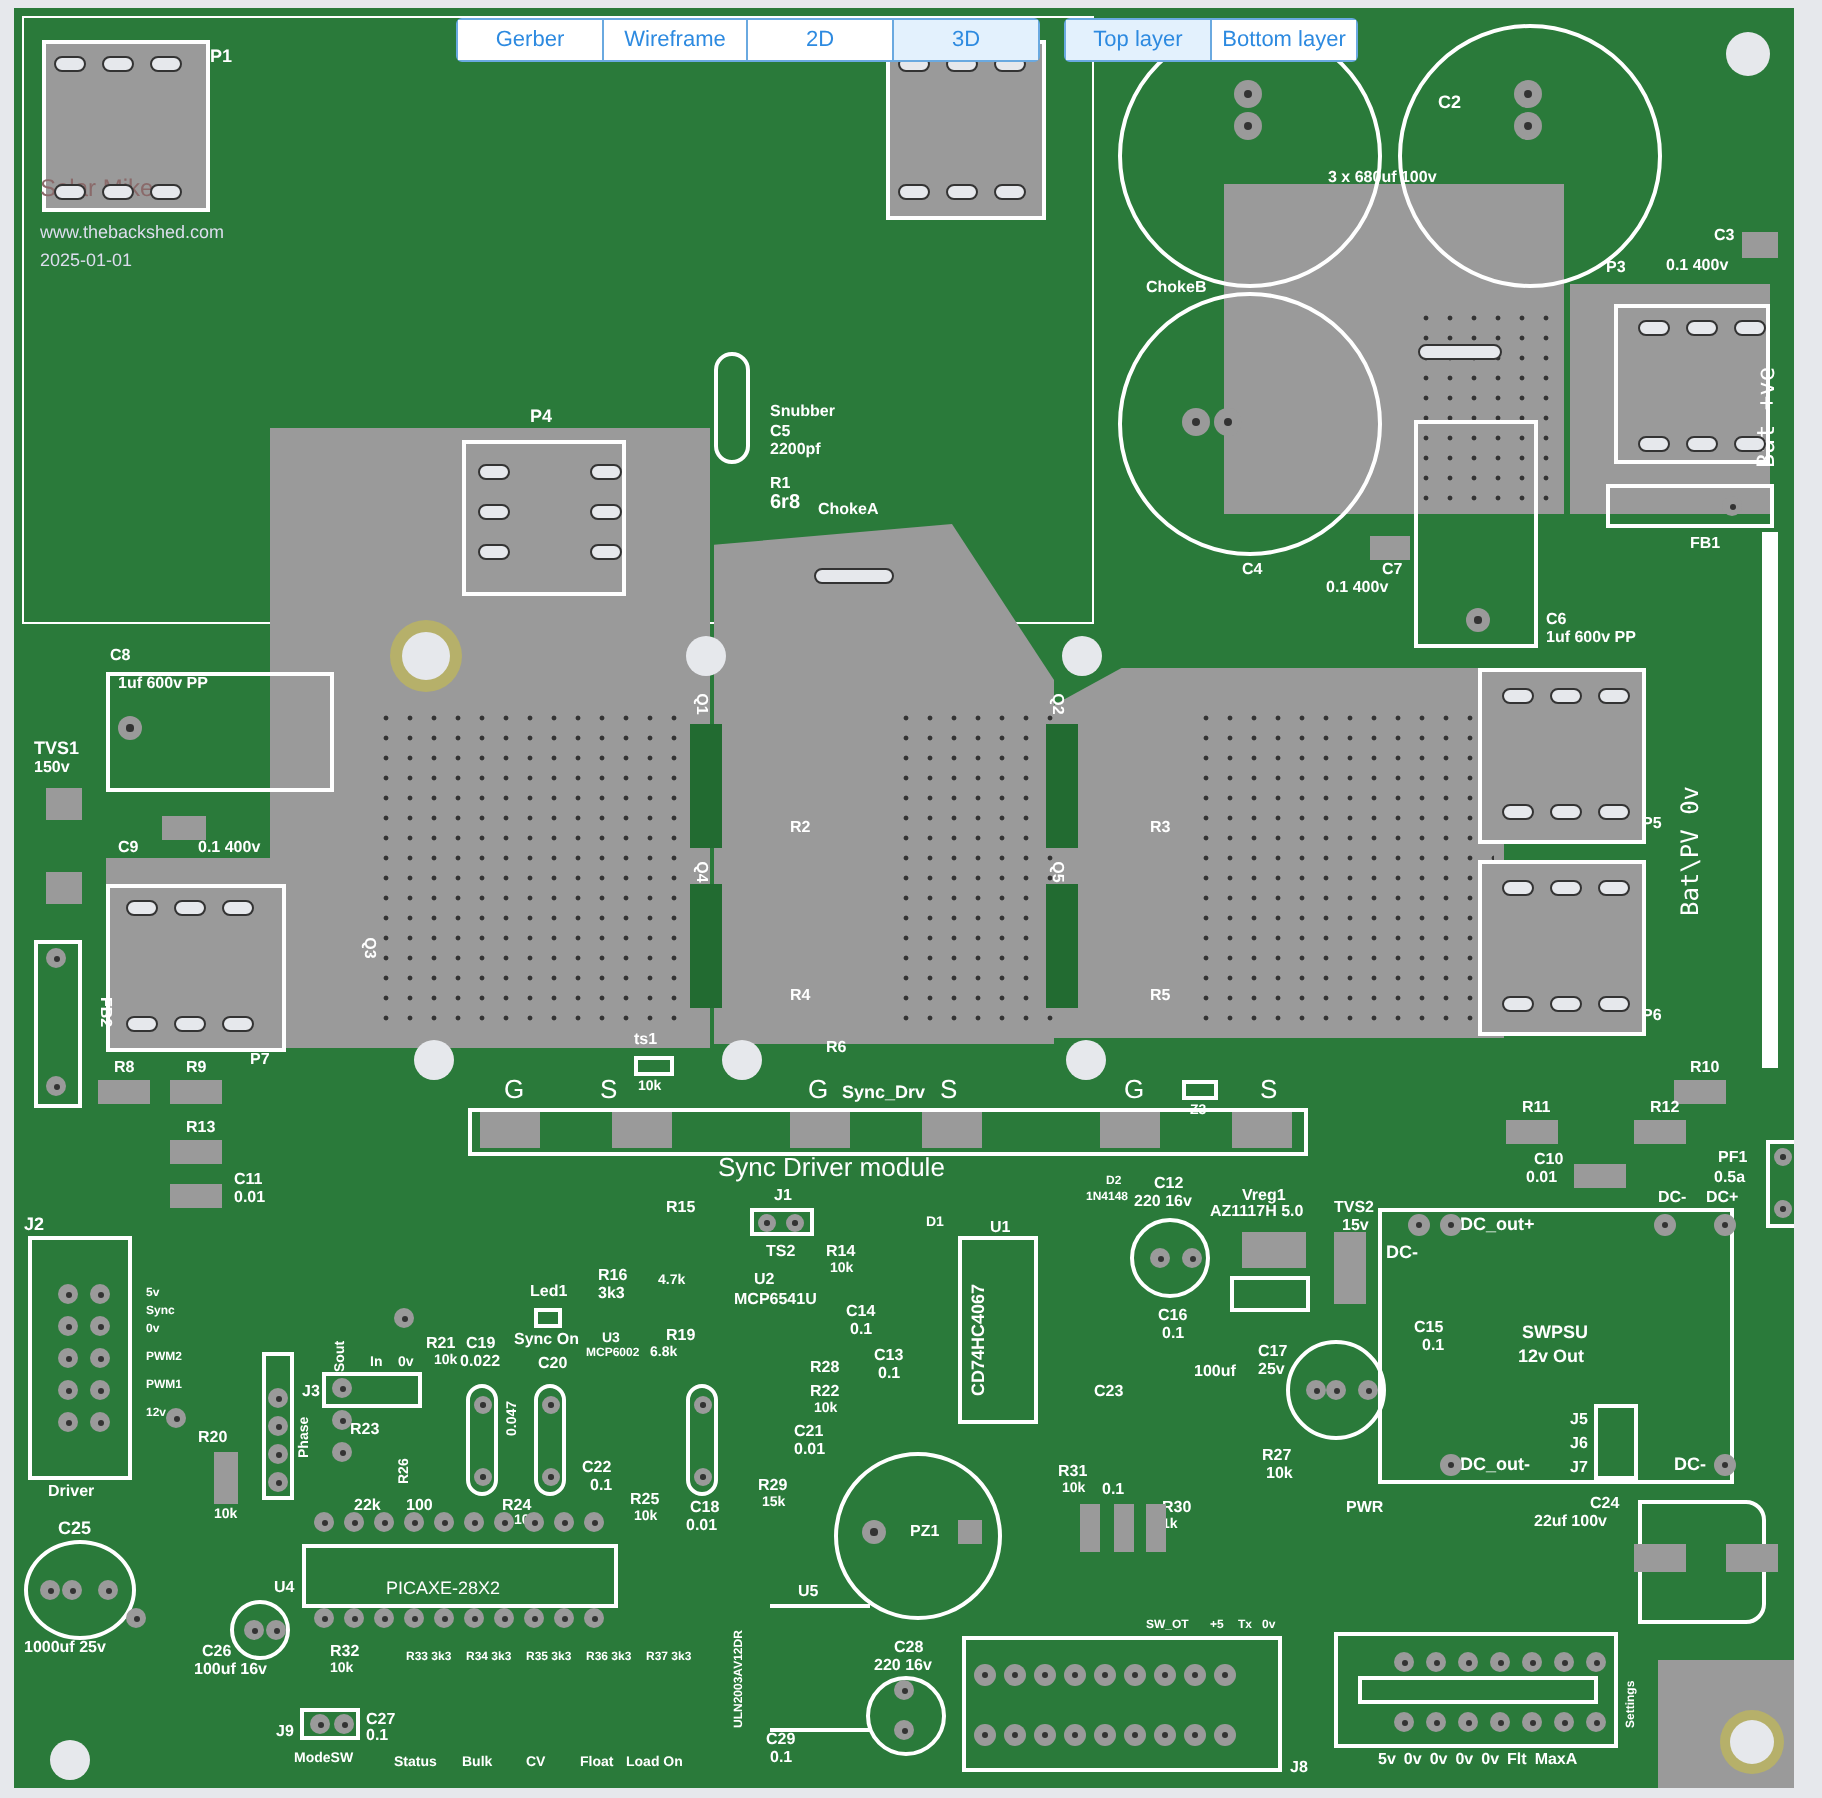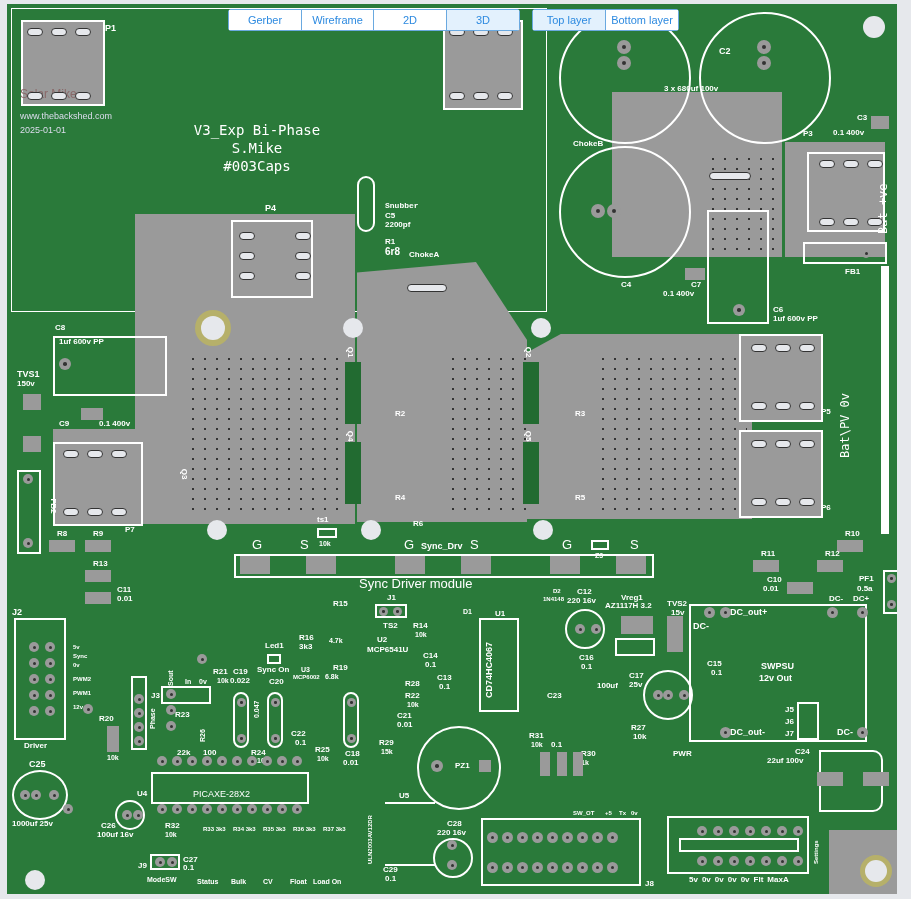--- a/index.html
+++ b/index.html
@@ -49,42 +49,37 @@
   <div class="pad" style="left:360px;top:480px;width:30px;height:14px;"></div>
   <div class="pad" style="left:537px;top:395px;width:30px;height:14px;"></div>
   <div class="pad" style="left:537px;top:480px;width:30px;height:14px;"></div>
 
   <div class="pad" style="left:14px;top:16px;width:80px;height:82px;border:2px solid #fff;"></div>
   <span class="silk" style="left:98px;top:20px;font-size:9px;">P1</span>
   <span class="silk" style="left:13px;top:84px;font-size:12px;color:#8a6a6a;font-weight:normal;">Solar Mike</span>
   <span class="silk" style="left:13px;top:108px;font-size:9px;font-weight:normal;color:#dde;">www.thebackshed.com</span>
   <span class="silk" style="left:13px;top:122px;font-size:9px;font-weight:normal;color:#dde;">2025-01-01</span>
 
-  <div style="position:absolute;left:175px;top:117px;width:150px;text-align:center;color:#fff;font-family:'DejaVu Sans Mono',monospace;font-size:14px;line-height:18px;">
-    <div>V3_Exp Bi-Phase</div>
-    <div>S.Mike</div>
-    <div>#003Caps</div>
-  </div>
 
   <div class="pad" style="left:436px;top:16px;width:76px;height:86px;border:2px solid #fff;"></div>
 
   <div class="silkbox" style="left:224px;top:216px;width:82px;height:78px;"></div>
   <span class="silk" style="left:258px;top:200px;font-size:9px;">P4</span>
   <div class="hole" style="left:194px;top:312px;width:24px;height:24px;box-shadow:0 0 0 6px #b6b06a;"></div>
   <div class="hole" style="left:336px;top:314px;width:20px;height:20px;"></div>
   <div class="hole" style="left:524px;top:314px;width:20px;height:20px;"></div>
   <div class="hole" style="left:200px;top:516px;width:20px;height:20px;"></div>
   <div class="hole" style="left:354px;top:516px;width:20px;height:20px;"></div>
   <div class="hole" style="left:526px;top:516px;width:20px;height:20px;"></div>
   <div class="hole" style="left:856px;top:12px;width:22px;height:22px;"></div>
   <div class="hole" style="left:18px;top:866px;width:20px;height:20px;"></div>
   <div class="hole" style="left:858px;top:856px;width:22px;height:22px;box-shadow:0 0 0 5px #b6b06a;"></div>
 
   <div class="silkbox" style="left:350px;top:172px;width:18px;height:56px;border-radius:9px;"></div>
-  <span class="silk" style="left:378px;top:198px;font-size:8px;font-family:Liberation Mono, monospace;">Snubber</span>
+  <span class="silk" style="left:378px;top:198px;font-size:8px;">Snubber</span>
   <span class="silk" style="left:378px;top:208px;font-size:8px;">C5</span>
   <span class="silk" style="left:378px;top:217px;font-size:8px;">2200pf</span>
   <span class="silk" style="left:378px;top:234px;font-size:8px;">R1</span>
   <span class="silk" style="left:378px;top:243px;font-size:10px;">6r8</span>
   <span class="silk" style="left:402px;top:247px;font-size:8px;">ChokeA</span>
   <div class="oval" style="left:400px;top:280px;width:40px;height:8px;"></div>
 
   <div class="silkcirc" style="left:552px;top:8px;width:132px;height:132px;"></div>
   <div class="silkcirc" style="left:692px;top:8px;width:132px;height:132px;"></div>
   <div class="silkcirc" style="left:552px;top:142px;width:132px;height:132px;"></div>
@@ -216,21 +211,21 @@
   <span class="silk" style="left:432px;top:679px;font-size:8px;">0.1</span>
   <span class="silk" style="left:416px;top:648px;font-size:8px;">C14</span>
   <span class="silk" style="left:418px;top:657px;font-size:8px;">0.1</span>
 
   <span class="silk" style="left:546px;top:584px;font-size:6px;">D2</span>
   <span class="silk" style="left:536px;top:592px;font-size:6px;">1N4148</span>
   <span class="silk" style="left:570px;top:584px;font-size:8px;">C12</span>
   <span class="silk" style="left:560px;top:593px;font-size:8px;">220 16v</span>
   <div class="silkcirc" style="left:558px;top:605px;width:40px;height:40px;"></div>
   <span class="silk" style="left:614px;top:590px;font-size:8px;">Vreg1</span>
-  <span class="silk" style="left:598px;top:598px;font-size:8px;">AZ1117H 3.2</span>
+  <span class="silk" style="left:598px;top:598px;font-size:8px;">AZ1117H 5.0</span>
   <div class="pad" style="left:614px;top:612px;width:32px;height:18px;"></div>
   <div class="silkbox" style="left:608px;top:634px;width:40px;height:18px;"></div>
   <span class="silk" style="left:660px;top:596px;font-size:8px;">TVS2</span>
   <span class="silk" style="left:664px;top:605px;font-size:8px;">15v</span>
   <div class="pad" style="left:660px;top:612px;width:16px;height:36px;"></div>
   <span class="silk" style="left:572px;top:650px;font-size:8px;">C16</span>
   <span class="silk" style="left:574px;top:659px;font-size:8px;">0.1</span>
   <span class="silk" style="left:590px;top:678px;font-size:8px;text-align:right;">100uf</span>
   <span class="silk" style="left:622px;top:668px;font-size:8px;">C17</span>
   <span class="silk" style="left:622px;top:677px;font-size:8px;">25v</span>

